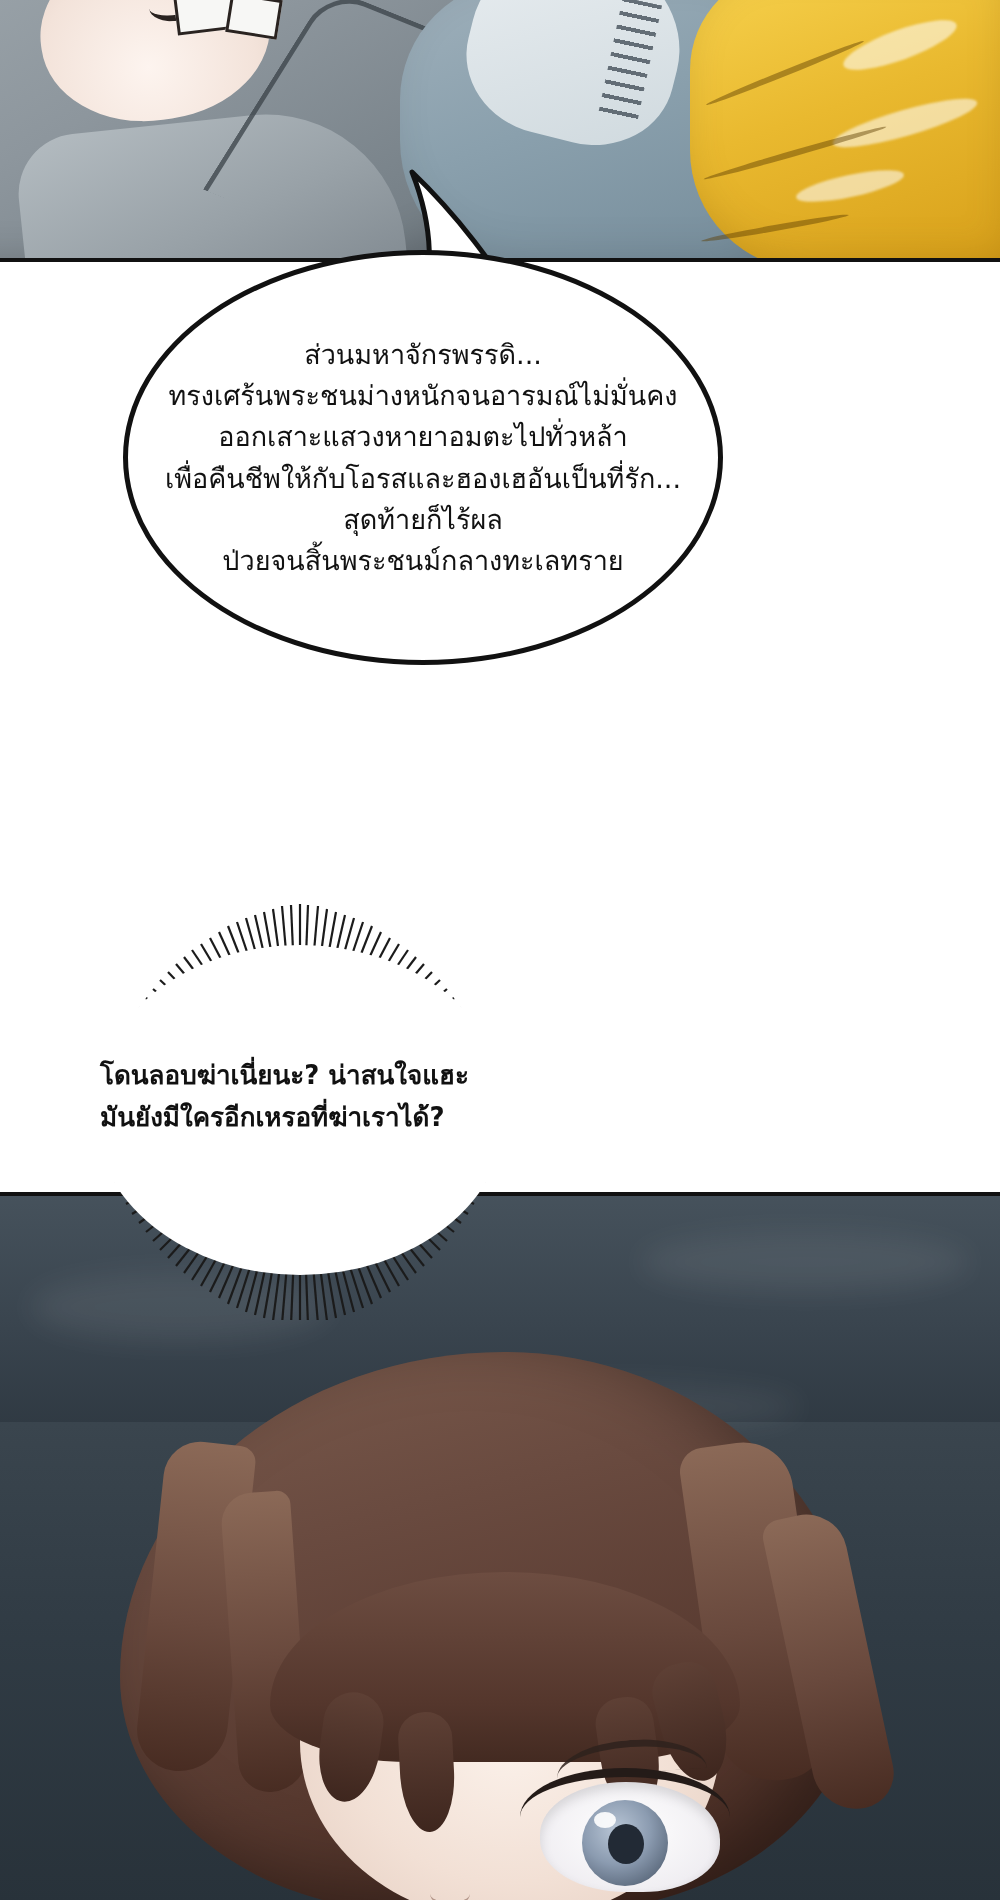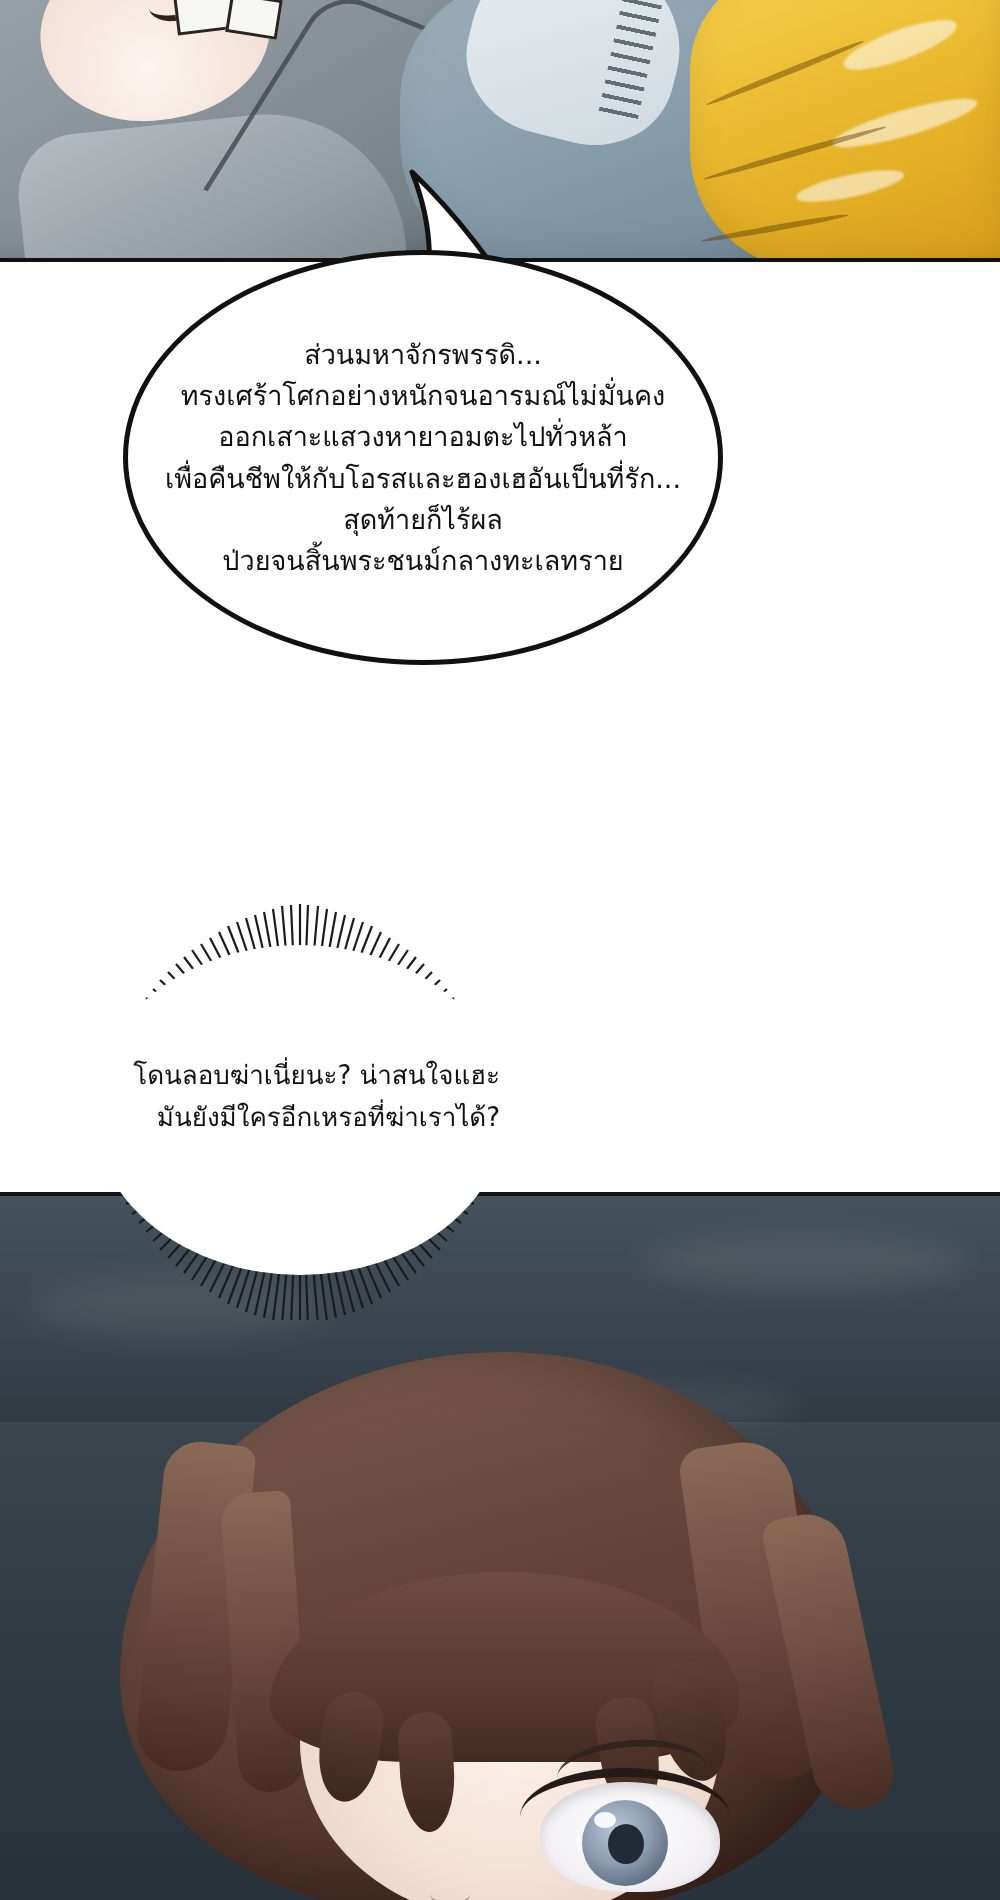--- a/index.html
+++ b/index.html
@@ -212,26 +212,27 @@
     width: 520px;
     height: 420px;
     z-index: 6;
   }
   .bubble-spiky-wrap svg { display: block; }
   .bubble-spiky-text {
     position: absolute;
     left: 60px;
     top: 155px;
     width: 400px;
-    text-align: right;
+    text-align: left;
     font-size: 26px;
     line-height: 1.6;
     color: #111111;
     white-space: pre-line;
     font-family: "DejaVu Sans", "Liberation Sans", sans-serif;
+    font-weight: bold;
   }
 
   
   .panel-bottom {
     position: absolute;
     left: 0;
     top: 1192px;
     width: 1000px;
     height: 708px;
     overflow: hidden;
@@ -413,21 +414,21 @@
   <div class="panel-top-border"></div>
 
   <div class="bubble-tail">
     <svg width="140" height="150" viewBox="0 0 140 150">
       <path d="M14 148 C 30 110, 30 60, 8 4 C 52 46, 92 98, 120 148 Z" fill="#ffffff" stroke="#111111" stroke-width="5" stroke-linejoin="round"></path>
     </svg>
   </div>
 
   <div class="bubble-oval">
     <div class="bubble-text">ส่วนมหาจักรพรรดิ...
-ทรงเศร้าโศกอย่างหนักจนอารมณ์ไม่มั่นคง
+ทรงเศร้นพระชนม่างหนักจนอารมณ์ไม่มั่นคง
 ออกเสาะแสวงหายาอมตะไปทั่วหล้า
 เพื่อคืนชีพให้กับโอรสและฮองเฮอันเป็นที่รัก...
 สุดท้ายก็ไร้ผล
 ป่วยจนสิ้นพระชนม์กลางทะเลทราย</div>
   </div>
 
   <div class="bubble-spiky-wrap">
     <svg width="520" height="420" viewBox="0 0 520 420">
       <g stroke="#1b1b1b" stroke-width="2.2" fill="none">
 

